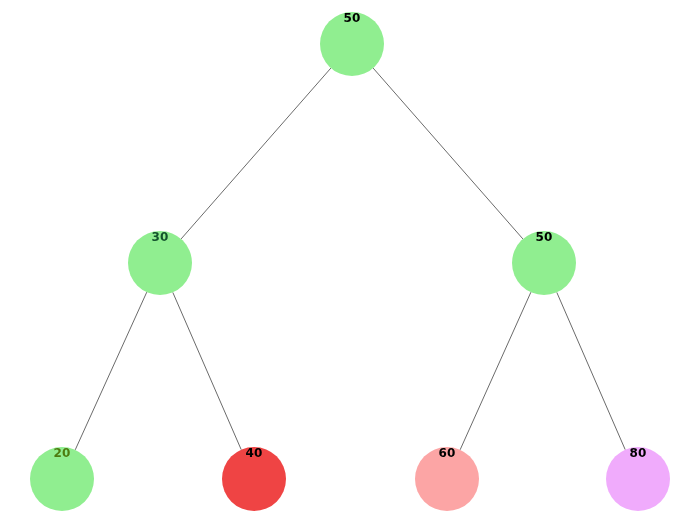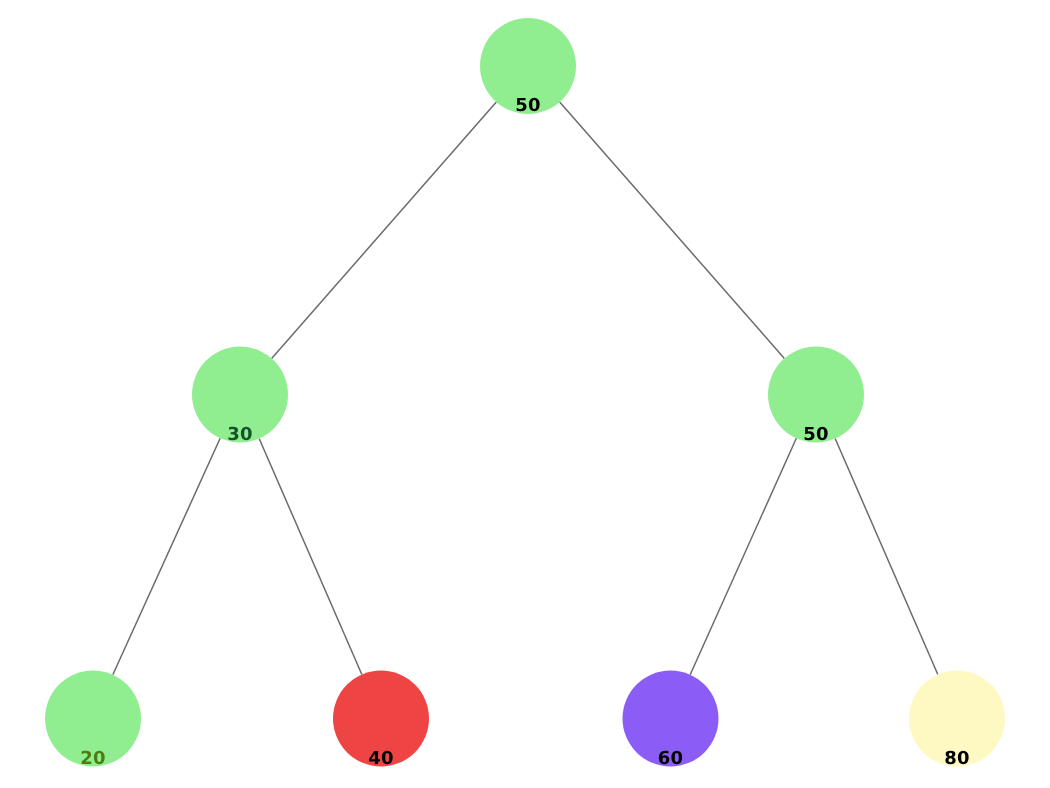--- a/index.html
+++ b/index.html
@@ -23,21 +23,21 @@
     position: absolute;
     left: 0;
     top: 0;
     width: 700px;
     height: 525px;
   }
   .tree-node {
     position: absolute;
     border-radius: 50%;
     display: flex;
-    align-items: flex-end;
+    align-items: flex-start;
     justify-content: center;
     box-sizing: border-box;
   }
   .node-label {
     font-size: 12px;
     font-weight: bold;
     color: #000000;
     line-height: 1;
     letter-spacing: 0.2px;
     user-select: none;
@@ -64,20 +64,20 @@
       </div>
       <div class="tree-node" style="left: 512px; top: 231px; width: 64px; height: 64px; background: rgb(144, 238, 144);">
         <span class="node-label" style="color: rgb(0, 0, 0);">50</span>
       </div>
       <div class="tree-node" style="left: 30px; top: 447px; width: 64px; height: 64px; background: rgb(144, 238, 144);">
         <span class="node-label" style="color: #4d7c0f;">20</span>
       </div>
       <div class="tree-node" style="left: 222px; top: 447px; width: 64px; height: 64px; background: #ef4444;">
         <span class="node-label" style="color: rgb(0, 0, 0);">40</span>
       </div>
-      <div class="tree-node" style="left: 415px; top: 447px; width: 64px; height: 64px; background: #8b5cf6;">
+      <div class="tree-node" style="left: 415px; top: 447px; width: 64px; height: 64px; background: #fca5a5;">
         <span class="node-label" style="color: rgb(0, 0, 0);">60</span>
       </div>
-      <div class="tree-node" style="left: 606px; top: 447px; width: 64px; height: 64px; background: #fef9c3;">
+      <div class="tree-node" style="left: 606px; top: 447px; width: 64px; height: 64px; background: #f0abfc;">
         <span class="node-label" style="color: rgb(0, 0, 0);">80</span>
       </div>
     </div>
 </div>
 
 </body></html>

